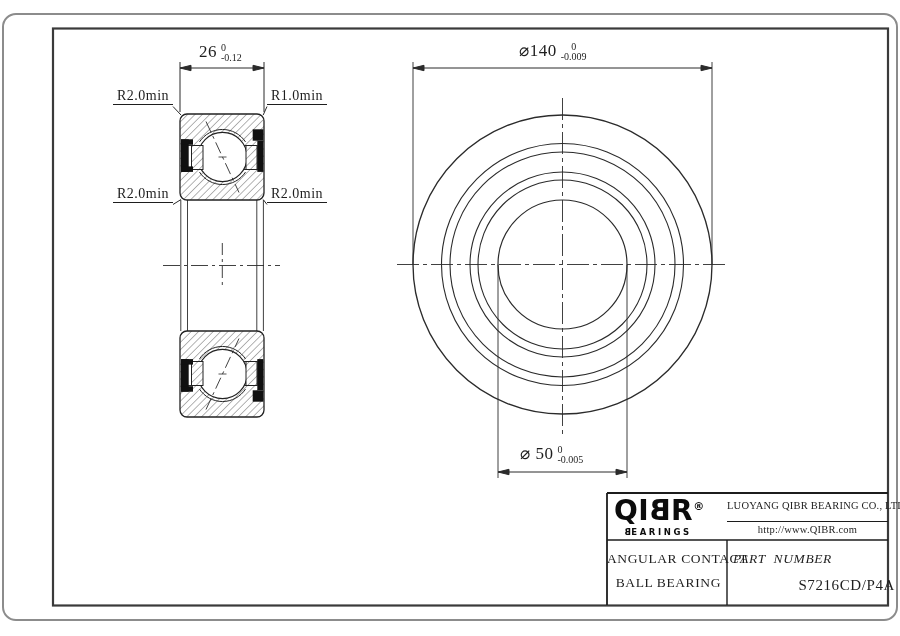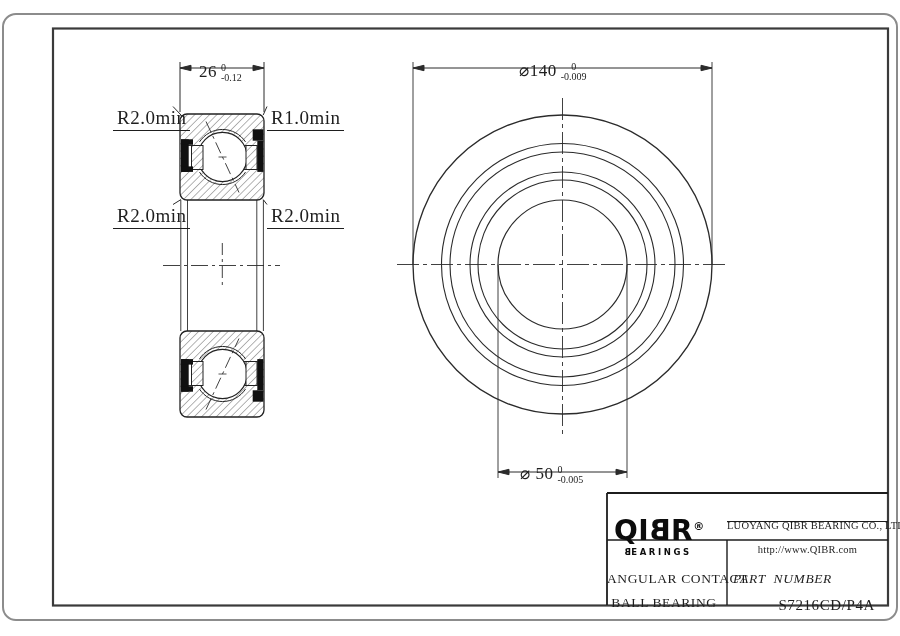--- a/index.html
+++ b/index.html
@@ -1,36 +1,36 @@
 <!DOCTYPE html>
 <html><head>
 <meta charset="utf-8">
 <style>
   html,body{margin:0;padding:0;background:#fff;}
   .page{position:relative;width:900px;height:636px;background:#fff;overflow:hidden;
         font-family:"Liberation Serif","DejaVu Serif",serif;color:#1e1e1e;}
   .page svg{position:absolute;left:0;top:0;}
-  .ov{position:absolute;white-space:nowrap;margin-top:20px;}
+  .ov{position:absolute;white-space:nowrap;}
   .dim{display:flex;align-items:flex-start;}
   .dim .big{font-size:17px;line-height:1;letter-spacing:0.5px;}
   .dim .tol{display:flex;flex-direction:column;margin-left:4px;font-size:10px;line-height:1.02;}
   .dim .tol span{display:block;}
-  .rlabel{font-size:19px;line-height:1.1;border-bottom:1.2px solid #1e1e1e;padding:0 4px 1px 4px;letter-spacing:0.5px;}
+  .rlabel{font-size:14px;line-height:1.1;border-bottom:1.2px solid #1e1e1e;padding:0 4px 1px 4px;letter-spacing:0.5px;}
   .tb-small{font-size:10.5px;letter-spacing:0.2px;}
   .tb-mid{font-size:13.5px;letter-spacing:0.6px;}
   .tb-part{font-size:15px;letter-spacing:0.6px;}
   .pre{white-space:pre;font-style:italic;}
   .logo-big{font-family:"DejaVu Sans","Liberation Sans",sans-serif;font-weight:800;
             font-size:28px;line-height:1;letter-spacing:0.5px;color:#0c0c0c;}
   .logo-big .reg{font-size:11px;vertical-align:super;font-weight:700;}
   .logo-sub{font-family:"DejaVu Sans","Liberation Sans",sans-serif;font-weight:700;
             font-size:8.5px;letter-spacing:2.6px;color:#0c0c0c;margin-top:2px;text-align:center;}
   .flip{display:inline-block;transform:scaleX(-1);}
   .ctr{text-align:center;}
-  .rt{text-align:right;}
+  .rt{text-align:right;padding-left:20px;}
 </style>
 </head>
 <body>
 
 <div class="page">
 
 <svg width="900" height="636" viewBox="0 0 900 636">
   <defs>
     <pattern id="hatch" patternUnits="userSpaceOnUse" width="5.2" height="5.2" patternTransform="rotate(45)">
       <rect width="5.2" height="5.2" fill="#ffffff"></rect>
@@ -182,17 +182,17 @@
 
 <div class="ov" style="left:614px;top:497px;width:86px;">
   <div class="logo-big ctr"><span>QI</span><span class="flip">B</span><span>R</span><span class="reg">®</span></div>
   <div class="logo-sub"><span class="flip">B</span><span>EARINGS</span></div>
 </div>
 
 <div class="ov tb-small ctr" style="left:727px;top:500px;width:161px;">LUOYANG QIBR BEARING CO., LTD</div>
 <div class="ov tb-small ctr" style="left:727px;top:524px;width:161px;">http://www.QIBR.com</div>
 
 <div class="ov tb-mid ctr" style="left:607px;top:551px;width:120px;">ANGULAR CONTACT</div>
-<div class="ov tb-mid ctr" style="left:607px;top:575px;width:114px;">BALL BEARING</div>
+<div class="ov tb-mid ctr" style="left:607px;top:575px;width:114px;text-align:right;">BALL BEARING</div>
 <div class="ov tb-mid pre" style="left:733px;top:551px;">PART  NUMBER</div>
 <div class="ov tb-part rt" style="left:727px;top:577px;width:148px;">S7216CD/P4A</div>
 
 </div>
 
 </body></html>

